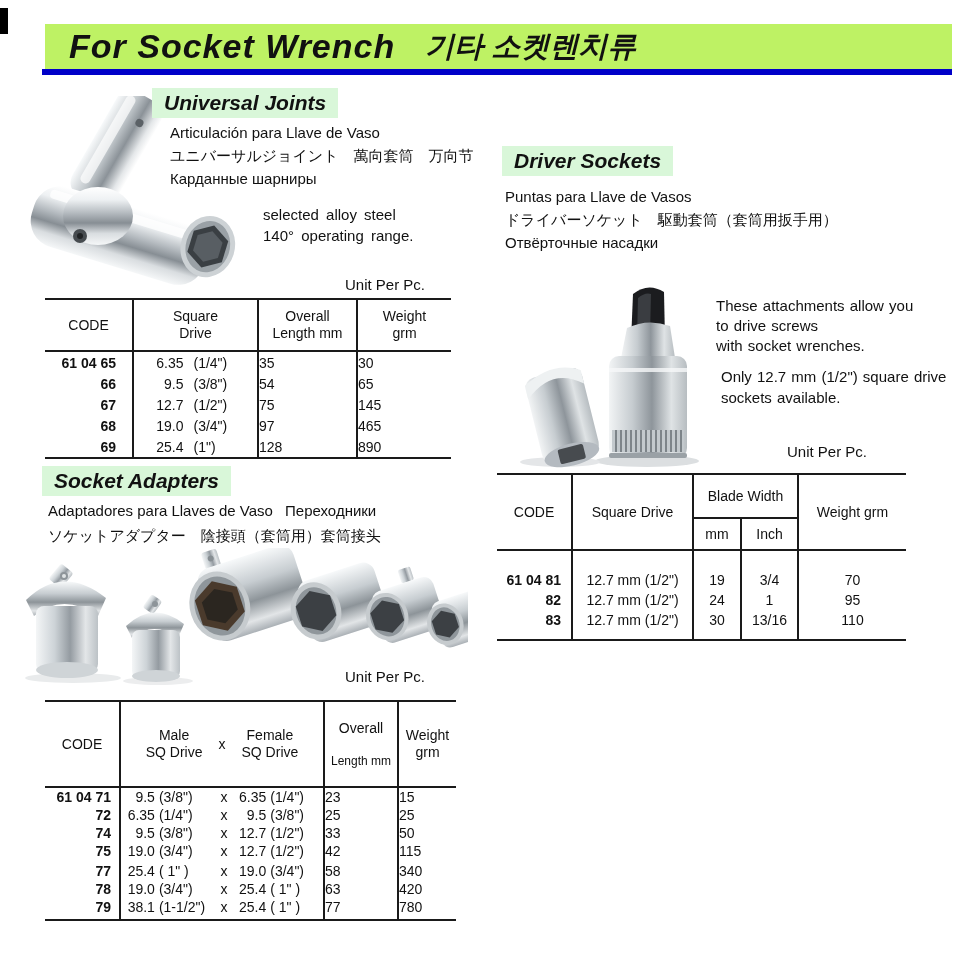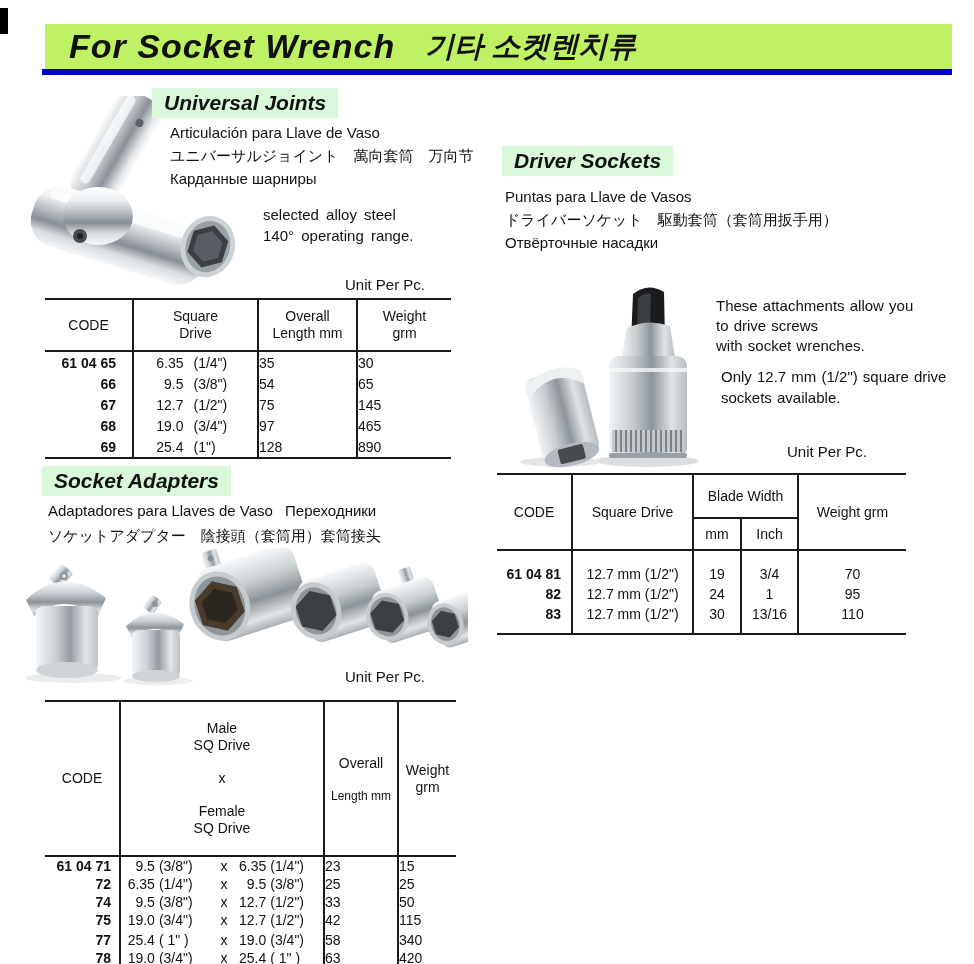--- a/index.html
+++ b/index.html
@@ -40,32 +40,32 @@
   .drv{display:flex;justify-content:center;gap:10px;}
   .drv .dmm{width:38px;text-align:right;}
   .drv .din{width:52px;text-align:left;}
 
   
   #tbl-driver{left:497px;top:473px;width:409px;}
   #tbl-driver thead tr.r1 th{height:40px;}
   #tbl-driver thead tr.r2 th{height:28px;}
   #tbl-driver tbody td{height:18px;text-align:center;}
   #tbl-driver td.code{padding-right:10px;text-align:right;}
-  #tbl-driver tbody tr:first-child td{padding-top:14px;}
+  #tbl-driver tbody tr:first-child td{padding-top:20px;}
   #tbl-driver tbody tr:last-child td{padding-bottom:10px;}
 
   
   #tbl-adapters{left:45px;top:700px;width:411px;}
   #tbl-adapters thead th{height:46px;}
   #tbl-adapters tbody td{height:16px;}
   #tbl-adapters td.code{padding-right:8px;}
   tr.sep td{border-top:2px solid #1a1a1a;padding-top:4px !important;}
   #tbl-adapters tbody tr.last-a td{padding-bottom:3px;}
   #tbl-adapters tbody tr.last-b td{padding-bottom:4px;}
-  .mf{display:flex;align-items:center;justify-content:center;gap:16px;flex-direction:column;}
+  .mf{display:flex;align-items:center;justify-content:center;gap:16px;}
   .mfr{display:flex;justify-content:center;align-items:center;}
   .mfr .m1{width:36px;text-align:right;}
   .mfr .i1{width:60px;text-align:left;padding-left:4px;}
   .mfr .xs{width:18px;text-align:center;}
   .mfr .m2{width:36px;text-align:right;}
   .mfr .i2{width:56px;text-align:left;padding-left:4px;}
   .ostack .o1{display:block;font-size:14px;line-height:17px;}
   .ostack .o2{display:block;font-size:12px;line-height:14px;}
 
   

